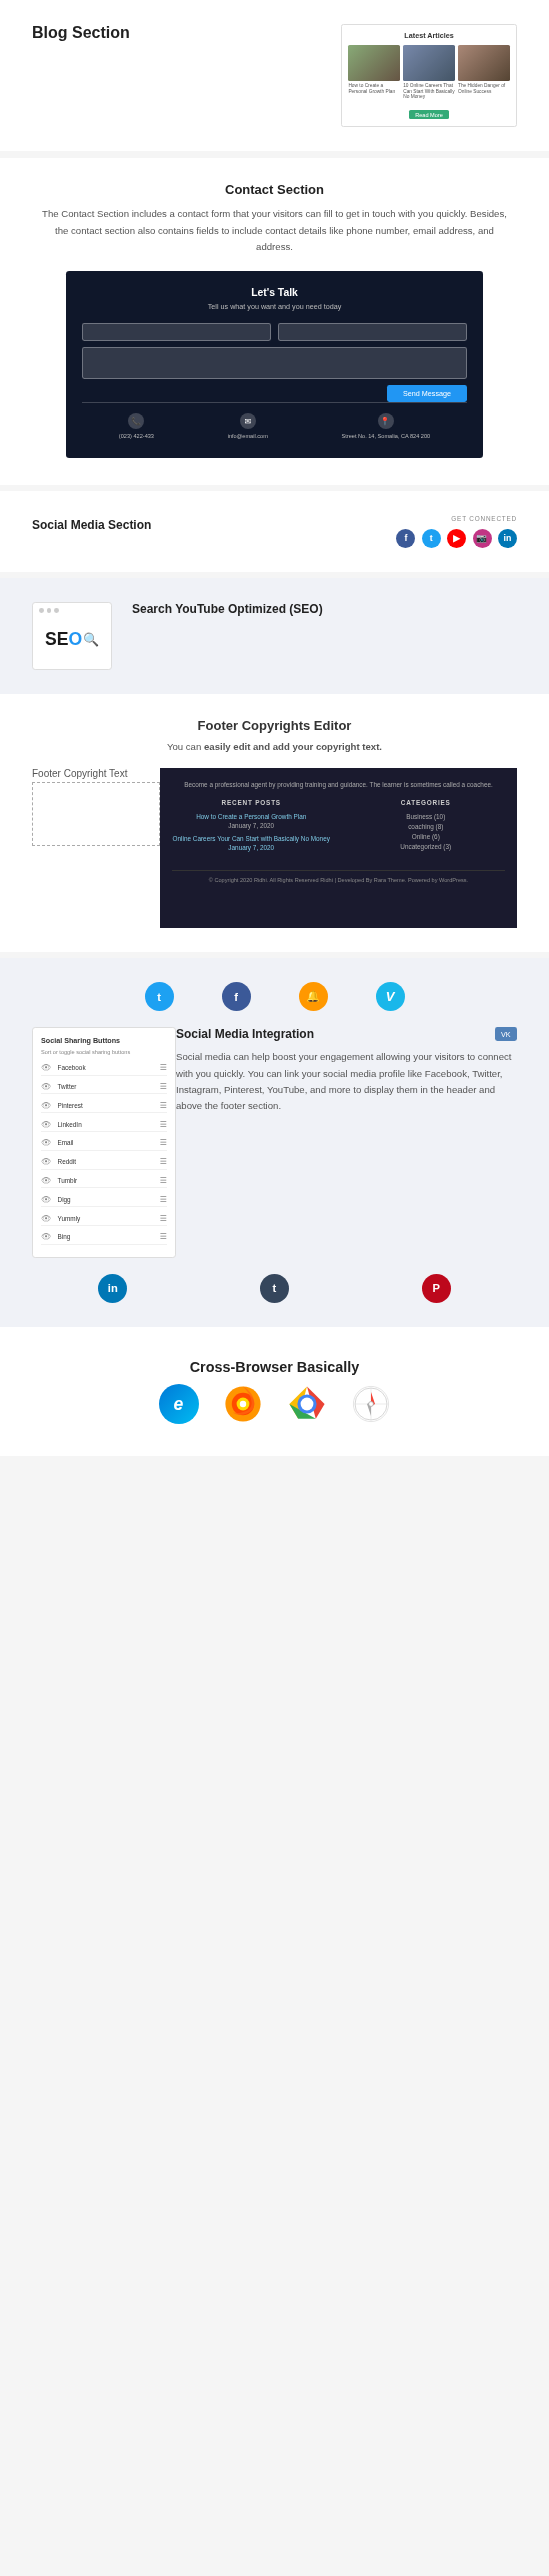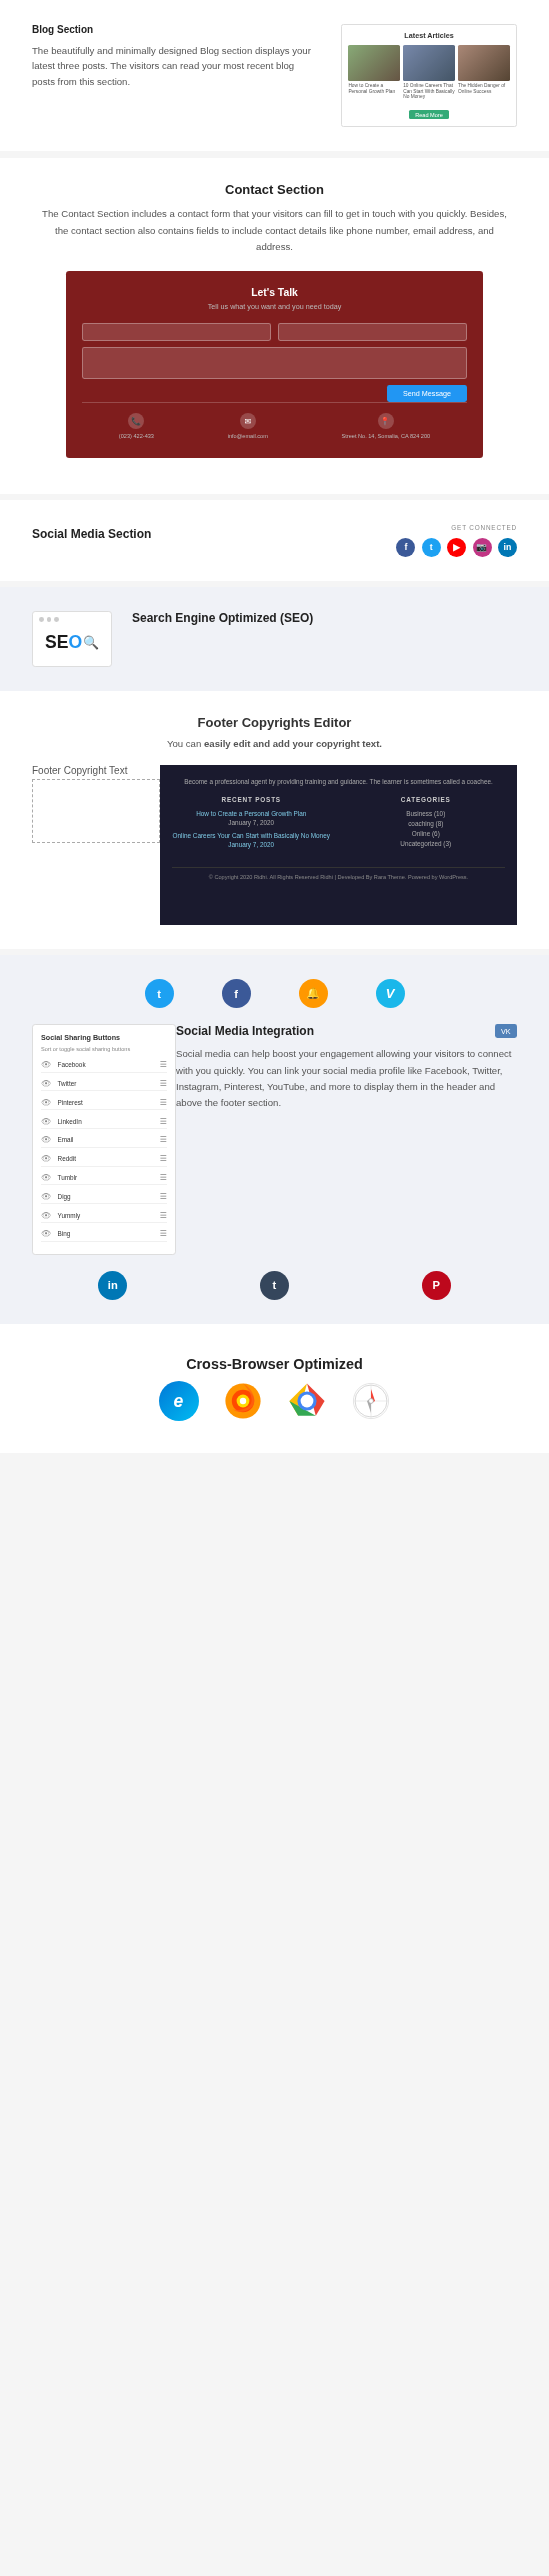--- a/index.html
+++ b/index.html
@@ -21,21 +21,21 @@
     
     .blog-section {
       display: flex;
       gap: 24px;
       align-items: flex-start;
     }
     .blog-text {
       flex: 1;
     }
     .blog-text h2 {
-      font-size: 10px;
+      font-size: 16px;
       font-weight: bold;
       margin-bottom: 8px;
       color: #222;
     }
     .blog-text p {
       font-size: 9.6px;
       color: #555;
       line-height: 1.6;
     }
     .blog-preview {
@@ -99,26 +99,26 @@
       color: #222;
     }
     .contact-section p {
       font-size: 9.6px;
       color: #555;
       line-height: 1.7;
       max-width: 465px;
       margin: 0 auto 16px;
     }
     .contact-preview {
-      background: #7f1d1d;
+      background: #0f172a;
       border-radius: 3.2px;
       padding: 16px;
       color: #fff;
       max-width: 417px;
-      margin: 12px auto;
+      margin: 3px auto;
     }
     .contact-preview h3 {
       font-size: 10.4px;
       margin-bottom: 3.2px;
       color: #fff;
     }
     .contact-preview p {
       font-size: 7.2px;
       color: #bbb;
       margin-bottom: 9.6px;
@@ -240,21 +240,21 @@
       padding: 24px 32px;
       background: #f0f2f7;
     }
     .seo-layout {
       display: flex;
       gap: 20px;
       align-items: flex-start;
     }
     .seo-logo-box {
       width: 80px;
-      height: 56px;
+      height: 68px;
       border: 0.8px solid #ddd;
       background: #fff;
       border-radius: 3.2px;
       display: flex;
       align-items: center;
       justify-content: center;
       flex-shrink: 0;
       position: relative;
     }
     .seo-logo-dots {
@@ -564,21 +564,20 @@
       font-weight: bold;
     }
   </style>
 </head>
 <body>
 
 <div class="section-wrapper">
   <div class="blog-section">
     <div class="blog-text">
       <h2>Blog Section</h2>
-      <p>The beautifully and minimally designed Blog section displays your latest three posts. The visitors can read your most recent blog posts from this section.</p>
     </div>
     <div class="blog-preview">
       <div class="blog-preview-title">Latest Articles</div>
       <div class="blog-images-row">
         <div style="flex:1">
           <div class="blog-img-block img1"></div>
           <div class="blog-img-caption">How to Create a Personal
 Growth Plan</div>
         </div>
         <div style="flex:1">
@@ -654,21 +653,21 @@
         <div class="seo-dot"></div>
         <div class="seo-dot"></div>
         <div class="seo-dot"></div>
       </div>
       <div style="display:flex;align-items:center;margin-top:8px;">
         <span style="font-size:17.6px;font-weight:bold;color:#1a1a1a;">SE<span style="color:#2196F3;">O</span></span>
         <span style="color:#f44336;font-size:13px;margin-left:0.8px;">🔍</span>
       </div>
     </div>
     <div class="seo-content">
-      <h2>Search Engine Optimized (SEO)</h2>
+      <h2>Search YouTube Optimized (SEO)</h2>
     </div>
   </div>
 </div>
 
 <div class="section-wrapper footer-editor-section">
   <h2>Footer Copyrights Editor</h2>
   <p>
     <span>You can </span>
     <strong>easily edit and add your copyright text.</strong>
   </p>
@@ -783,21 +782,21 @@
   </div>
 
   <div class="social-int-bottom-icons">
     <div class="bottom-float-icon bfi-linkedin">in</div>
     <div class="bottom-float-icon bfi-tumblr">t</div>
     <div class="bottom-float-icon bfi-pinterest">P</div>
   </div>
 </div>
 
 <div class="cross-browser-section">
-  <h2>Cross-Browser Optimized</h2>
+  <h2>Cross-Browser Basically</h2>
 
   <div class="browser-icons-row">
 
     <div class="browser-icon">
       <div class="ie-icon">e</div>
     </div>
 
     <div class="browser-icon">
       <svg width="40" height="40" viewBox="0 0 50 50">
         <circle cx="25" cy="25" r="22" fill="#ff9500"></circle>

